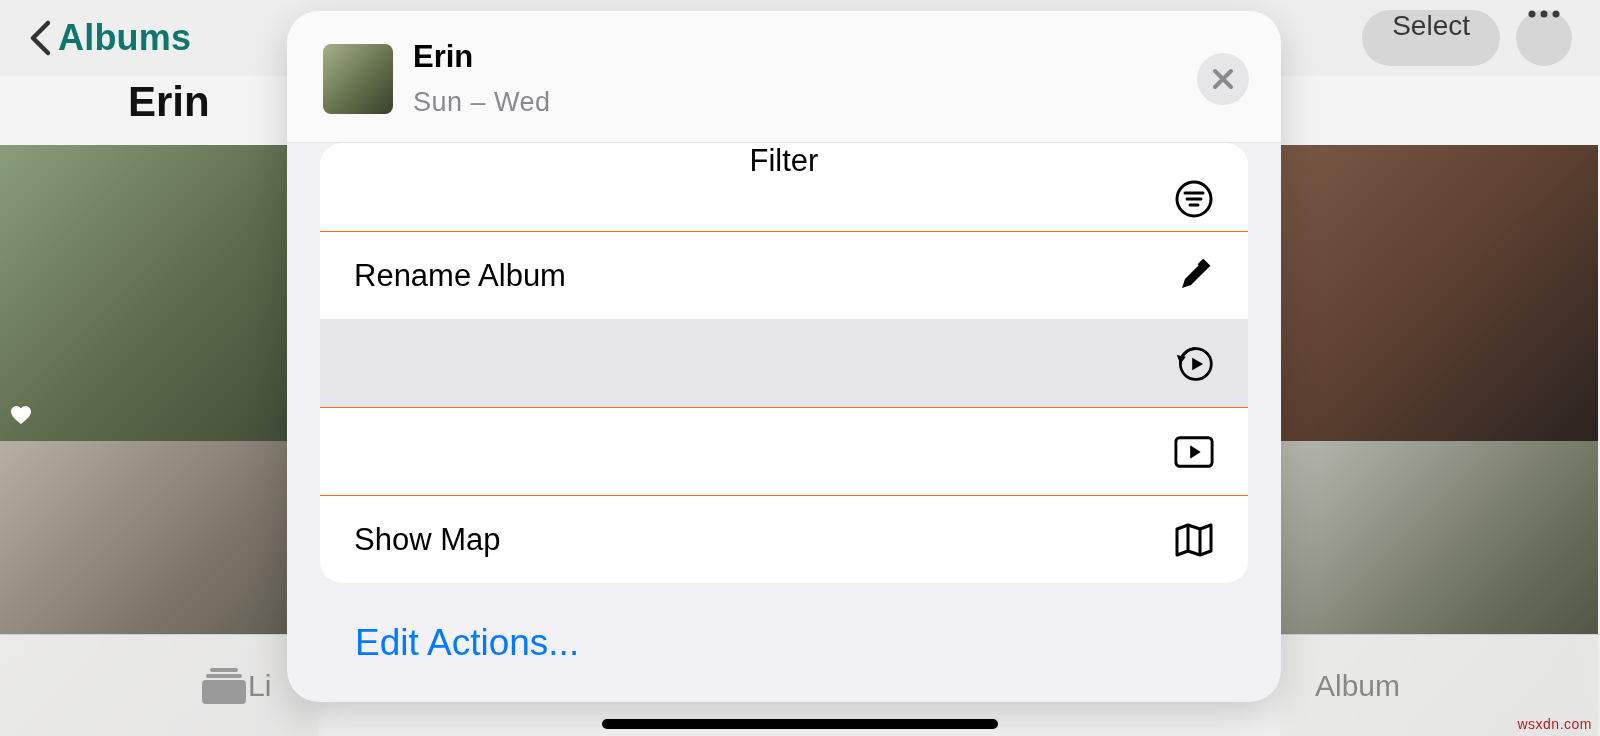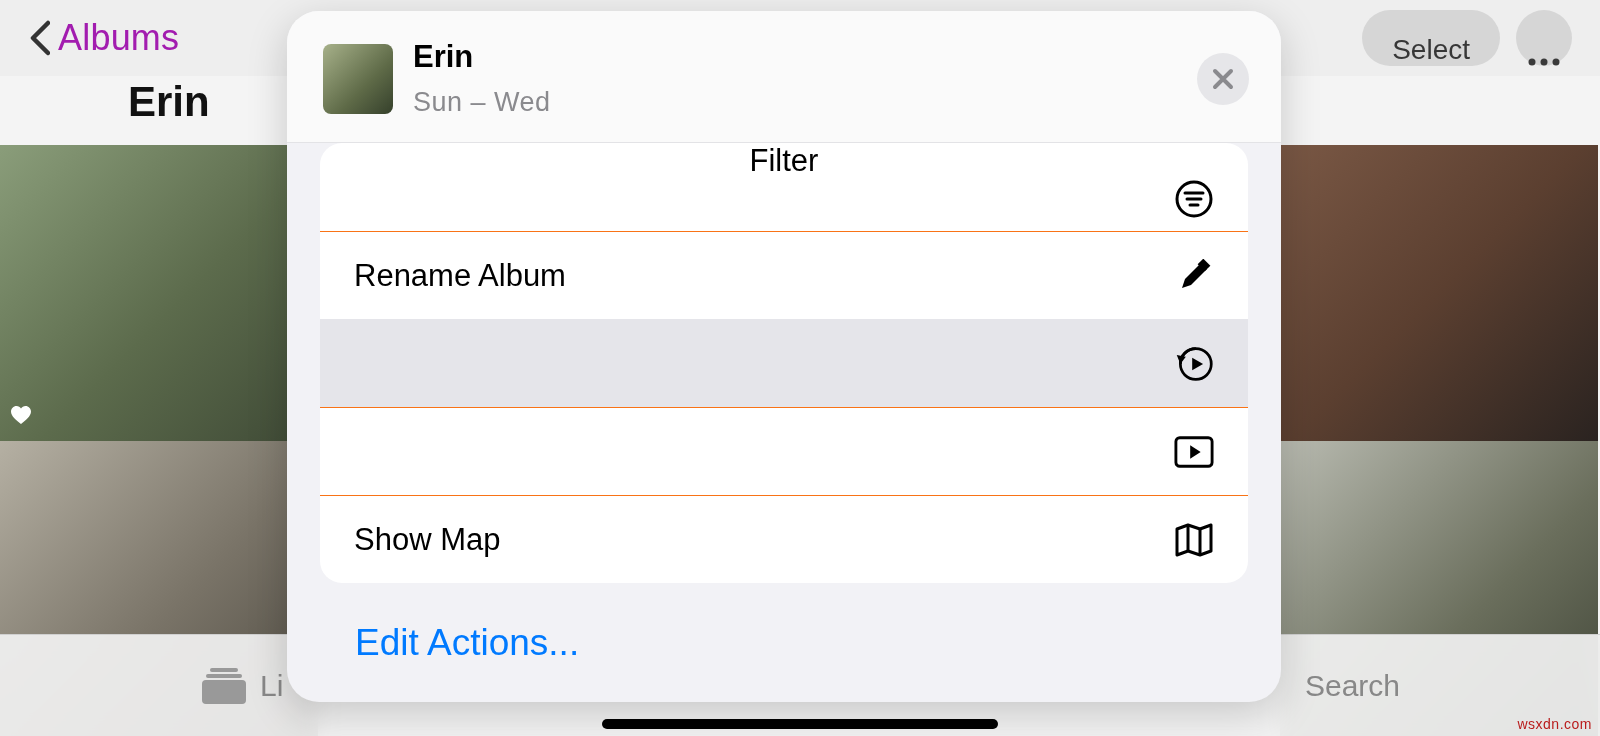--- a/index.html
+++ b/index.html
@@ -32,31 +32,31 @@
       padding: 0 28px;
       background: #eeeeee;
     }
     .back-chevron {
       font-size: 36px;
       color: #333;
       margin-right: 8px;
     }
     .back-label {
       font-size: 36px;
-      color: #a21caf;
-      font-weight: 400;
+      color: #0f766e;
+      font-weight: 700;
       letter-spacing: 0.2px;
     }
     .spacer { flex: 1; }
     .pill-btn {
       height: 56px;
       border-radius: 28px;
       background: #d6d6d6;
       display: flex;
-      align-items: flex-end;
+      align-items: flex-start;
       justify-content: center;
       padding: 0 30px;
       font-size: 28px;
       color: #373737;
       font-weight: 500;
       margin-left: 16px;
     }
     .more-btn {
       width: 56px;
       padding: 0;
@@ -109,21 +109,21 @@
       align-items: center;
       justify-content: space-between;
       padding: 0 200px;
       border-top: 1px solid #d0d0d0;
     }
     .tab-item {
       display: flex;
       align-items: center;
       color: #888;
       font-size: 30px;
-      gap: 12px;
+      gap: 0;
     }
     
     .sheet {
       position: absolute;
       top: 11px;
       left: 287px;
       width: 994px;
       background: #f2f2f6;
       border-radius: 32px;
       box-shadow: 0 12px 40px rgba(0,0,0,0.18);
@@ -269,21 +269,21 @@
 <div class="bottom-tabbar">
   <div class="tab-item">
     <svg width="48" height="40" viewBox="0 0 48 40">
       <rect x="10" y="2" width="28" height="4" rx="2" fill="#999"></rect>
       <rect x="6" y="8" width="36" height="4" rx="2" fill="#999"></rect>
       <rect x="2" y="14" width="44" height="24" rx="4" fill="#999"></rect>
     </svg>
     <span>Li</span>
   </div>
   <div class="tab-item">
-    <span>Search</span>
+    <span>Album</span>
   </div>
 </div>
 
 <div class="sheet">
   <div class="sheet-header">
     <div class="sheet-thumb"></div>
     <div class="sheet-title-wrap">
       <div class="sheet-title">Erin</div>
       <div class="sheet-sub">Sun – Wed</div>
     </div>

